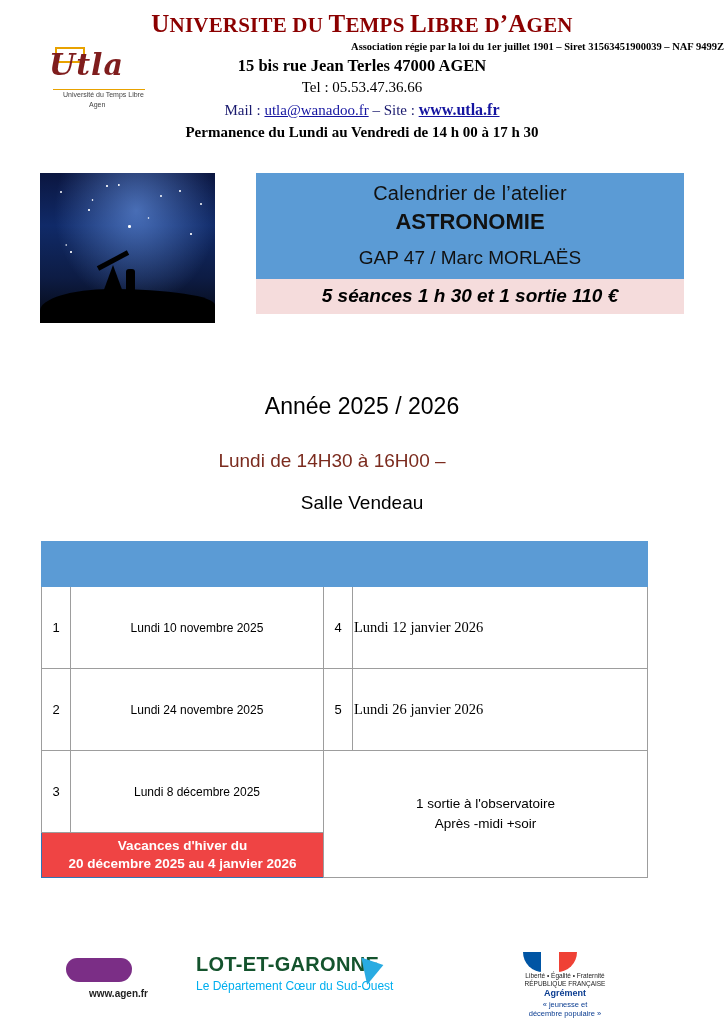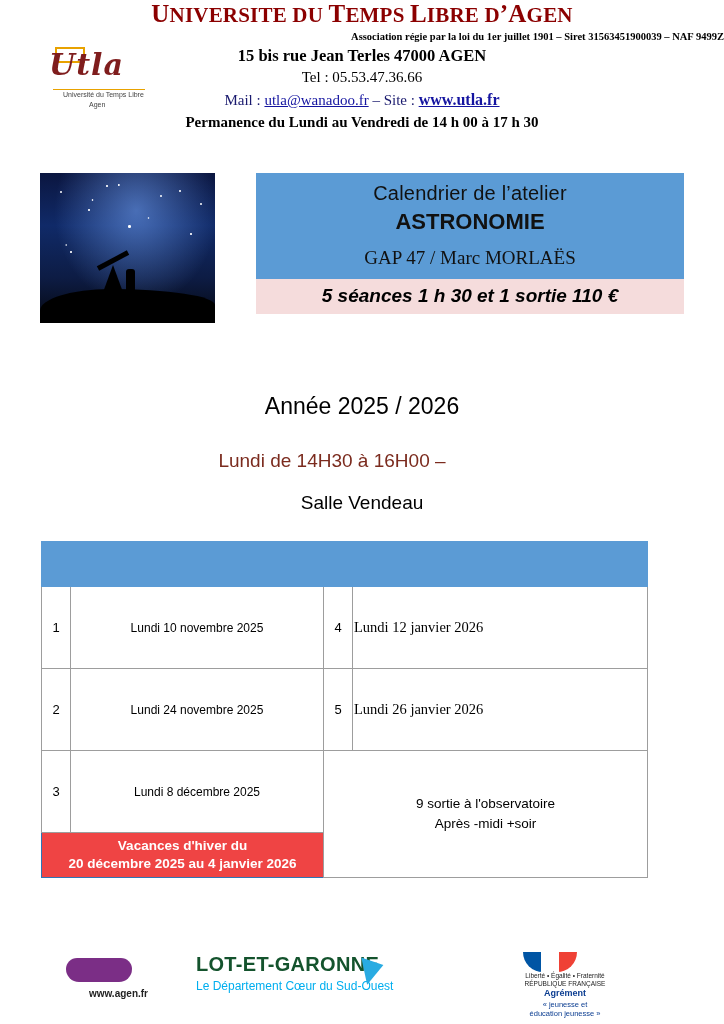--- a/index.html
+++ b/index.html
@@ -11,20 +11,21 @@
     height: 1024px;
     background: #ffffff;
     font-family: "Liberation Serif", serif;
     color: #000000;
     position: relative;
     overflow: hidden;
   }
 
   
   .header {
+    padding-top: 10px;
     text-align: center;
   }
   .org-title {
     font-family: "Liberation Serif", serif;
     font-weight: bold;
     font-size: 21px;
     letter-spacing: 0.2px;
     color: #8B0000;
     margin: 0;
   }
@@ -197,21 +198,21 @@
     font-size: 20px;
     letter-spacing: 0.2px;
   }
   .banner-l2 {
     font-family: "Liberation Sans", sans-serif;
     font-size: 22px;
     font-weight: bold;
     margin-top: 4px;
   }
   .banner-l3 {
-    font-family: Liberation Serif, serif;
+    font-family: Liberation Sans, sans-serif;
     font-size: 19px;
     margin-top: 12px;
     padding-bottom: 4px;
   }
   .banner-pink {
     background: #F5DCDC;
     text-align: center;
     font-family: "Liberation Sans", sans-serif;
     font-style: italic;
     font-weight: bold;
@@ -469,21 +470,21 @@
   <tr>
     <td class="num">2</td>
     <td class="date">Lundi 24 novembre 2025</td>
     <td class="num">5</td>
     <td class="date-right">Lundi 26 janvier 2026</td>
   </tr>
   <tr>
     <td class="num">3</td>
     <td class="date">Lundi 8 décembre 2025</td>
     <td class="outing" colspan="2" rowspan="2">
-      <div>9 sortie à l'observatoire</div>
+      <div>1 sortie à l'observatoire</div>
       <div>Après -midi +soir</div>
     </td>
   </tr>
   <tr>
     <td class="vac" colspan="2">
       <div>Vacances d'hiver du</div>
       <div>20 décembre 2025 au 4 janvier 2026</div>
     </td>
   </tr>
 </tbody>
@@ -505,17 +506,17 @@
     <div class="l2">Le Département Cœur du Sud-Ouest</div>
   </div>
 
   <div class="logo-etat">
     <div class="flag"></div>
     <div class="txt">
       <div>Liberté • Égalité • Fraternité</div>
       <div>RÉPUBLIQUE FRANÇAISE</div>
       <div class="agr">Agrément</div>
       <div class="jeun">« jeunesse et</div>
-      <div class="jeun">éducation jeunesse »</div>
+      <div class="jeun">décembre populaire »</div>
     </div>
   </div>
 
 </div>
 
 </body></html>

